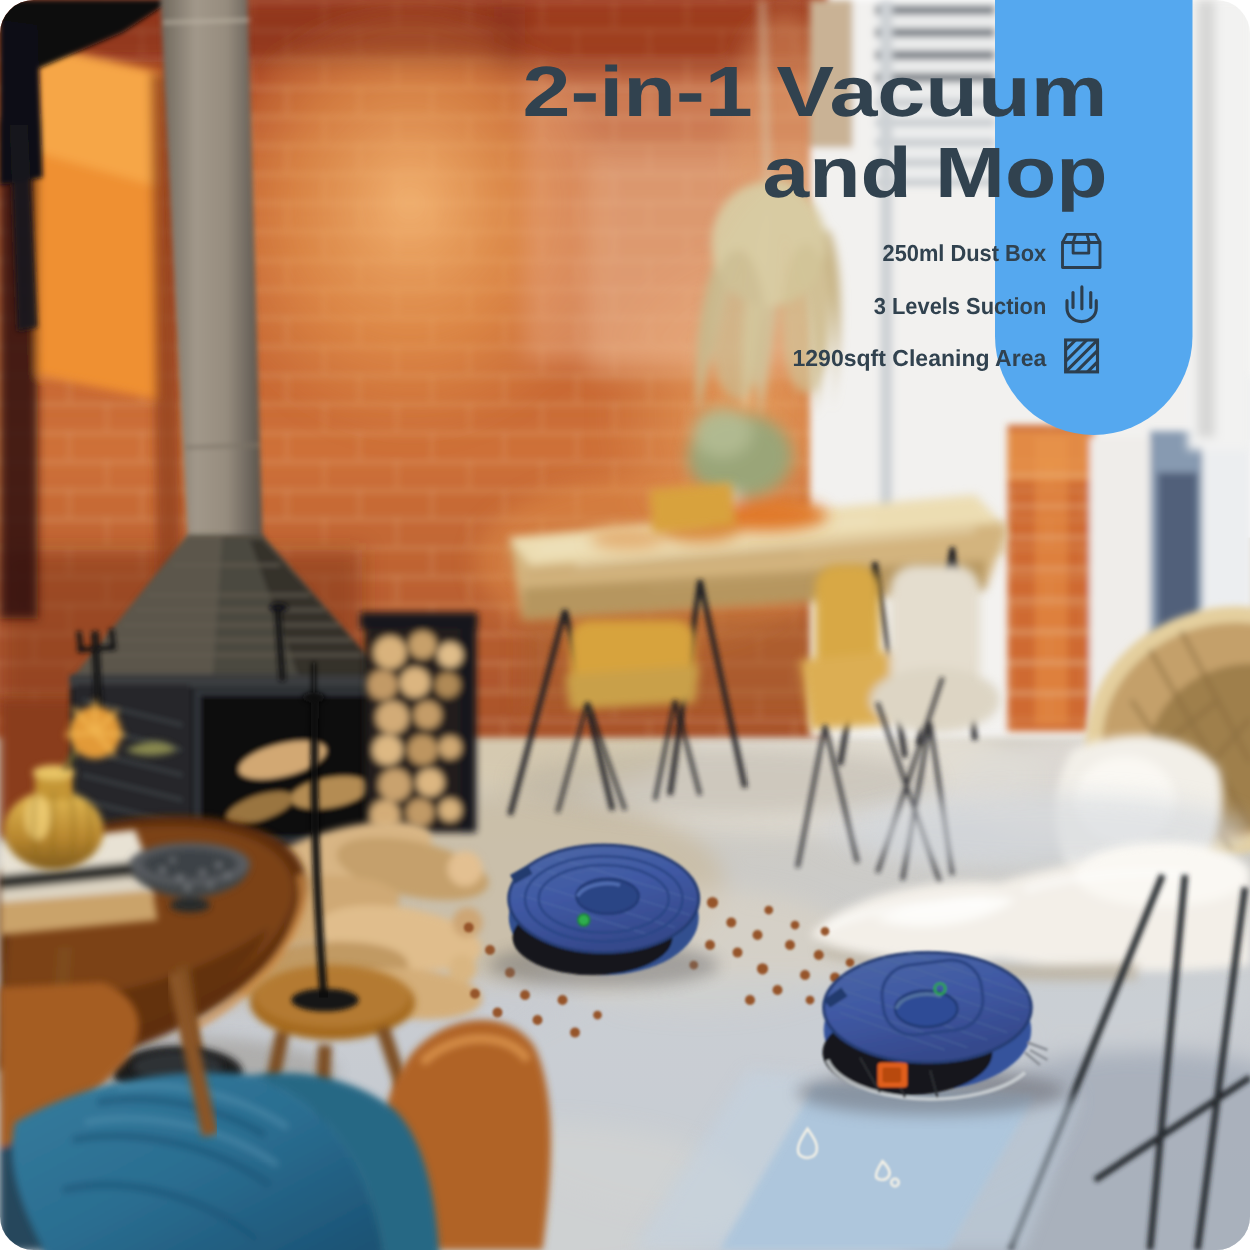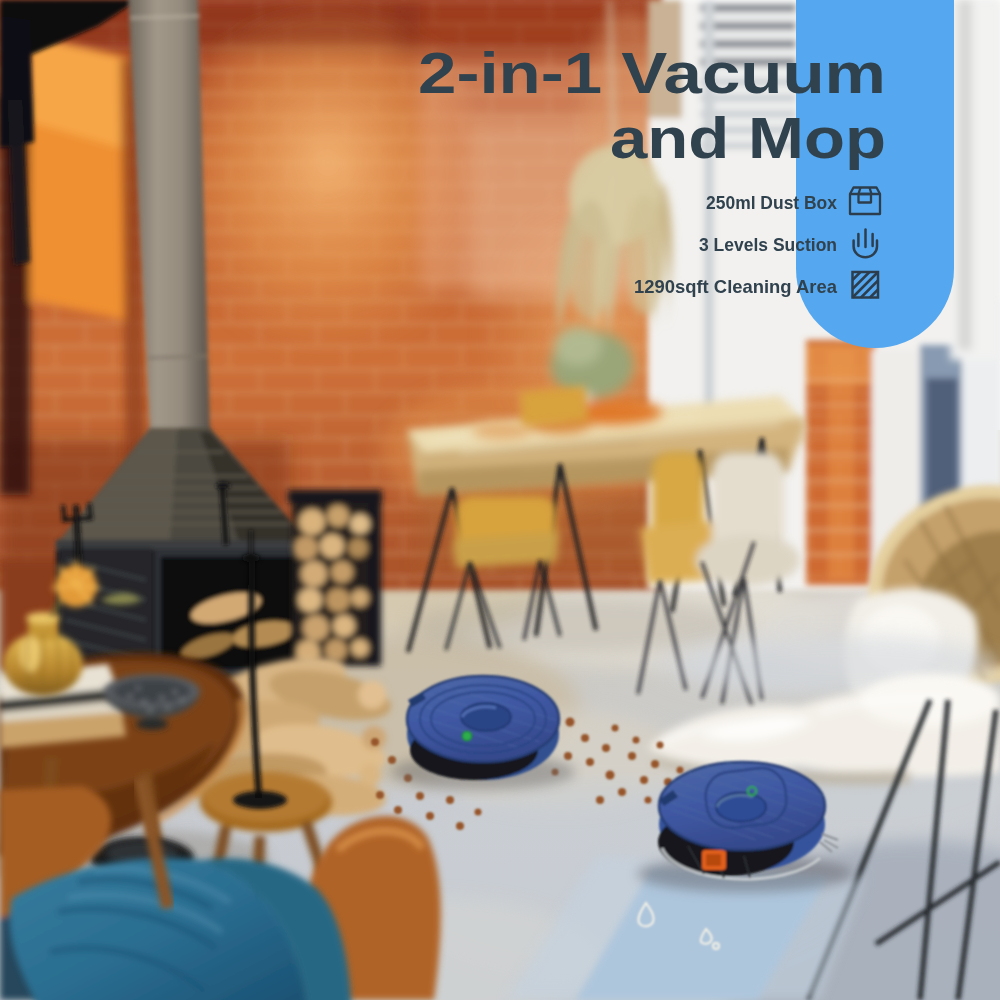--- a/index.html
+++ b/index.html
@@ -1,16 +1,16 @@
 <!DOCTYPE html>
 <html><head>
 <meta charset="utf-8">
 <style>
   html,body{margin:0;padding:0;background:#fff;}
-  #stage{width:1000px;height:1000px;position:relative;overflow:hidden;font-family:"Liberation Sans",sans-serif;}
+  #stage{width:1000px;height:1000px;position:relative;overflow:hidden;font-family:"Liberation Sans",sans-serif;border-radius:27px;}
   svg{display:block;}
 </style>
 </head>
 <body>
 <div id="stage">
 <svg width="1000" height="1000" viewBox="0 0 1000 1000" xmlns="http://www.w3.org/2000/svg">
 <defs>
   <filter id="b1" x="-20%" y="-20%" width="140%" height="140%">
           <feGaussianBlur stdDeviation="1"></feGaussianBlur>
         </filter>

